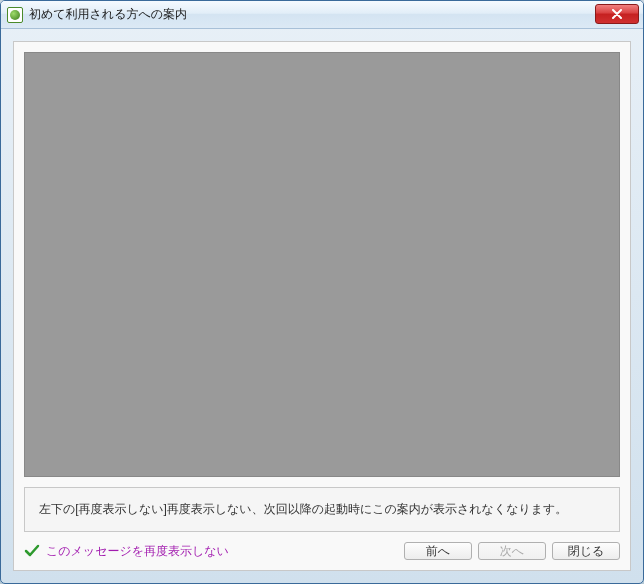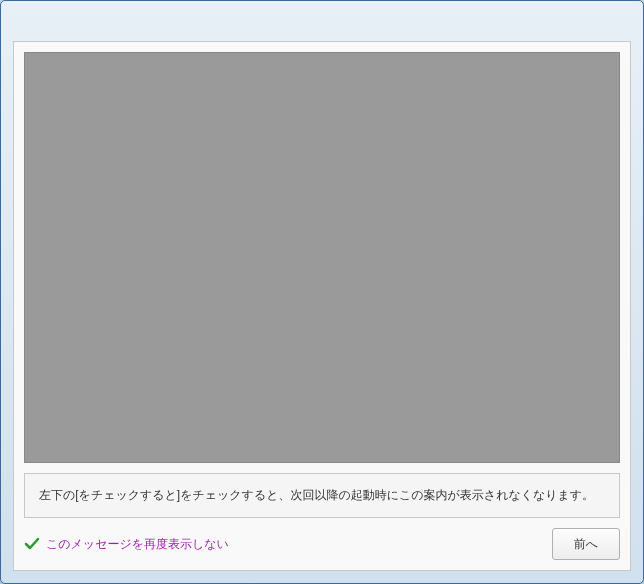--- a/index.html
+++ b/index.html
@@ -112,21 +112,21 @@
       align-items: center;
       justify-content: center;
     }
     .check-icon svg { display: block; }
     .btn-group {
       display: flex;
       gap: 6px;
     }
     .btn {
       min-width: 68px;
-      height: 32px;
+      height: 18px;
       background: linear-gradient(180deg, #fdfdfd 0%, #ededed 100%);
       border: 1px solid #b0b0b0;
       border-radius: 3px;
       display: flex;
       align-items: center;
       justify-content: center;
       font-size: 12px;
       color: #333;
       cursor: pointer;
       padding: 0 12px;
@@ -135,37 +135,50 @@
       color: #aaa;
       cursor: default;
       background: linear-gradient(180deg, #f8f8f8 0%, #f0f0f0 100%);
     }
     .checkbox-label { color: #a21caf; font-size: 12px; }
   </style>
 </head>
 <body>
 
 <div class="window">
+  <div class="titlebar">
+    <div class="app-icon">
+      <div class="app-icon-inner"></div>
+    </div>
+    <div class="title-text">初めて利用される方への案内</div>
+    <div class="close-btn">
+      <svg width="12" height="10" viewBox="0 0 12 10">
+        <path d="M2 1 L10 9 M10 1 L2 9" stroke="#fff" stroke-width="2" stroke-linecap="round"></path>
+      </svg>
+    </div>
+  </div>
 
   <div class="content-wrap">
     <div class="main-panel">
       <div class="image-area"></div>
 
       <div class="info-box">
-        <div>左下の[をチェックすると]をチェックすると、次回以降の起動時にこの案内が表示されなくなります。</div>
+        <div>左下の[再度表示しない]再度表示しない、次回以降の起動時にこの案内が表示されなくなります。</div>
       </div>
 
       <div class="footer">
         <div class="checkbox-wrap">
           <span class="check-icon">
             <svg width="16" height="16" viewBox="0 0 16 16">
               <path d="M2 8 L6 12 L14 3" stroke="#2e9a2e" stroke-width="2.5" fill="none" stroke-linecap="round" stroke-linejoin="round"></path>
             </svg>
           </span>
           <span class="checkbox-label">このメッセージを再度表示しない</span>
         </div>
         <div class="btn-group">
           <div class="btn">前へ</div>
+          <div class="btn disabled">次へ</div>
+          <div class="btn">閉じる</div>
         </div>
       </div>
     </div>
   </div>
 </div>
 
 </body></html>

